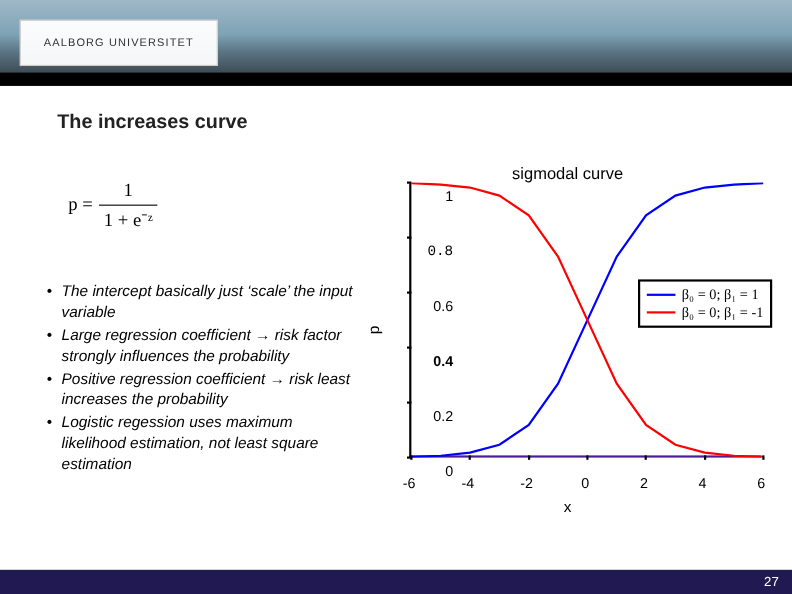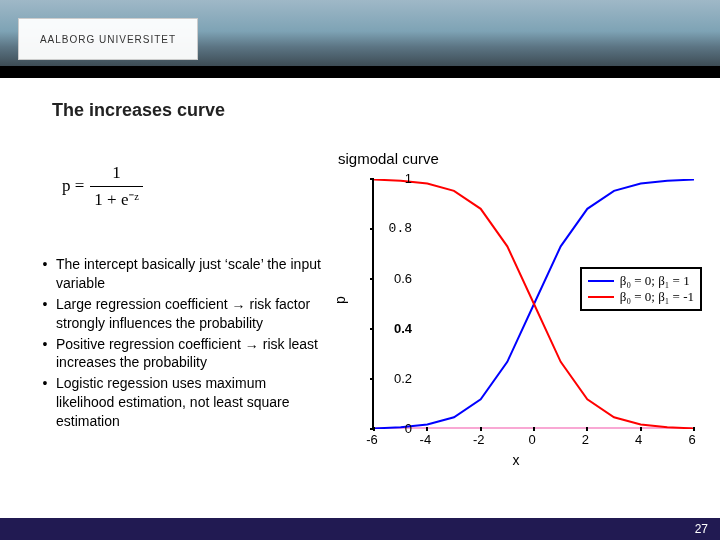--- a/index.html
+++ b/index.html
@@ -68,40 +68,40 @@
     position: absolute;
     left: 34px;
     top: 255px;
     width: 290px;
     font-size: 14px;
     color: #000;
     line-height: 1.35;
   }
   .bullets .row { display: flex; margin-bottom: 2px; }
   .bullets .dot { width: 22px; flex-shrink: 0; text-align: center; }
-  .bullets .txt { flex: 1; }
+  .bullets .txt { flex: 1; font-style: italic; }
   .chart {
     position: absolute;
     left: 338px;
     top: 150px;
     width: 366px;
     height: 320px;
   }
   .chart-title {
     position: absolute;
     top: 0; left: 0; right: 10px;
-    text-align: left;
+    text-align: center;
     font-size: 15px; color: #000;
   }
   .plot-box {
     position: absolute;
-    left: 34px; top: 29px;
+    left: 34px; top: 16px;
     width: 320px; height: 250px;
     border-left: 2px solid #000;
-    border-bottom: 2px solid #f9a8d4;
+    border-bottom: 2px solid #4c1d95;
   }
   .plot-box svg { position: absolute; top: 0; left: 0; }
   .ytick { position: absolute; right: 292px; font-size: 13px; color: #000; transform: translateY(-50%); text-align: right; width: 30px;}
   .ytmark { position: absolute; left: -4px; width: 4px; height: 2px; background:#000; }
   .xtick { position: absolute; top: 282px; font-size: 13px; color: #000; transform: translateX(-50%); }
   .xtmark { position: absolute; bottom: -4px; height: 4px; width: 2px; background:#000; }
   .xlabel { position: absolute; top: 302px; left: 0; right: 10px; text-align: center; font-size: 14px; }
   .ylabel { position: absolute; left: -2px; top: 150px; transform: translateY(-50%) rotate(-90deg); font-size: 14px; }
   .legend {
     position: absolute;

